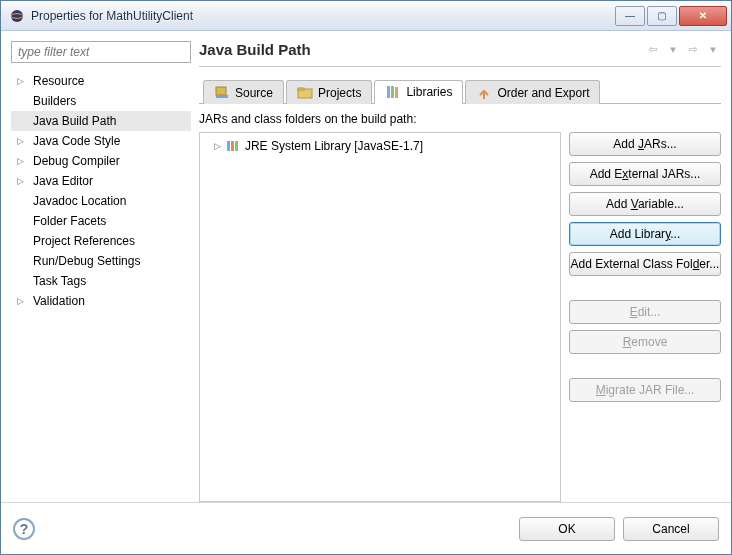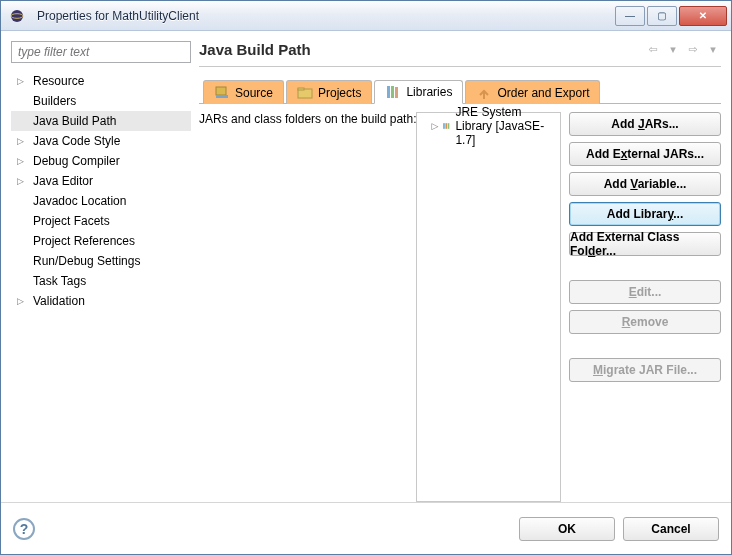--- a/index.html
+++ b/index.html
@@ -1,46 +1,46 @@
 <!DOCTYPE html>
 <html><head>
 <meta charset="utf-8">
 <style>
 * { box-sizing: border-box; margin: 0; padding: 0; font-family: "Segoe UI", Tahoma, sans-serif; font-size: 12px; }
 body { background: #fff; }
 .window { width: 732px; height: 555px; border: 1px solid #5a7ea3; display: flex; flex-direction: column; background: #fff; }
 .titlebar { height: 30px; background: linear-gradient(#fdfdfe, #e8edf5 45%, #d9e3f1); border-bottom: 1px solid #b7c5da; display: flex; align-items: center; padding: 0 2px 0 8px; }
 .titlebar .app-icon { width: 16px; height: 16px; margin-right: 6px; }
-.titlebar .title { flex: 1; color: #1d2b44; text-shadow: 0 1px 0 #fff; margin-left: 6px; }
+.titlebar .title { flex: 1; color: #1d2b44; text-shadow: 0 1px 0 #fff; }
 .win-btns { display: flex; gap: 2px; margin-right: 2px; }
 .win-btn { width: 30px; height: 20px; border: 1px solid #8a9db7; background: linear-gradient(#f2f5fa, #dde6f2); border-radius: 2px; display: flex; align-items: center; justify-content: center; font-size: 10px; color: #34506e; }
 .win-btn.close { width: 48px; background: linear-gradient(#e9978f, #d4594a); border-color: #a43b2e; color: #fff; font-weight: bold; }
 .content { flex: 1; display: flex; padding: 10px 10px 0 10px; gap: 8px; }
 .left-pane { width: 180px; display: flex; flex-direction: column; justify-content: flex-end; }
 .filter-input { width: 100%; height: 22px; border: 1px solid #abadb3; padding: 2px 6px; color: #777; margin-bottom: 6px; font-style: italic; }
 .tree { flex: 1; overflow: auto; padding: 2px 0; }
 .tree-item { display: flex; align-items: center; height: 20px; padding-left: 6px; cursor: default; color: #000; }
 .tree-item .twisty { width: 12px; color: #7a7a7a; font-size: 9px; margin-right: 4px; }
 .tree-item.indent { padding-left: 22px; }
 .tree-item.selected { background: #e8e8e8; }
 .right-pane { flex: 1; display: flex; flex-direction: column; }
 .page-header { display: flex; align-items: center; border-bottom: 1px solid #c8c8c8; padding-bottom: 8px; margin-bottom: 8px; }
 .page-title { font-size: 15px; font-weight: bold; color: #2d2d2d; flex: 1; }
 .nav-arrow { width: 16px; height: 16px; margin-left: 4px; color: #aaa; display: flex; align-items: center; justify-content: center; font-size: 11px; }
 .tabs { display: flex; border-bottom: 1px solid #b8b8b8; margin-top: 4px; padding-left: 4px; gap: 2px; }
-.tab { display: flex; align-items: center; height: 24px; padding: 0 10px; border: 1px solid #b8b8b8; border-bottom: none; background: #fdba74; border-radius: 3px 3px 0 0; gap: 5px; position: relative; top: 1px; }
+.tab { display: flex; align-items: center; height: 24px; padding: 0 10px; border: 1px solid #b8b8b8; border-bottom: none; background: #e5e5e5; border-radius: 3px 3px 0 0; gap: 5px; position: relative; top: 1px; }
 .tab.active { background: #fff; border-bottom: 1px solid #fff; }
 .tab-icon { width: 16px; height: 16px; }
-.tab-body { flex: 1; display: flex; flex-direction: row; padding-top: 8px; }
+.tab-body { flex: 1; display: flex; flex-direction: column; padding-top: 8px; }
 .tab-desc { margin-bottom: 6px; }
 .lib-area { flex: 1; display: flex; gap: 8px; }
 .lib-tree { flex: 1; border: 1px solid #c8c8c8; background: #fff; padding: 4px; }
 .lib-item { display: flex; align-items: center; height: 18px; gap: 4px; padding-left: 10px; }
 .btn-col { width: 152px; display: flex; flex-direction: column; gap: 6px; }
-.btn { height: 24px; border: 1px solid #acacac; background: linear-gradient(#fdfdfd, #e9e9e9); border-radius: 3px; font-size: 12px; color: #000; display: flex; align-items: center; justify-content: center; font-weight: bold; }
+.btn { height: 24px; border: 1px solid #acacac; background: linear-gradient(#fdfdfd, #e9e9e9); border-radius: 3px; font-size: 12px; color: #000; display: flex; align-items: center; justify-content: center; }
 .btn.focused { border-color: #3c7fb1; box-shadow: inset 0 0 0 1px #a8d7f0; background: linear-gradient(#eaf6fd, #d3ecf8); }
 .btn.disabled { color: #a0a0a0; background: #f4f4f4; }
 .spacer { height: 12px; }
 .footer { height: 52px; border-top: 1px solid #d6d6d6; display: flex; align-items: center; padding: 0 12px; gap: 8px; }
 .footer .help { width: 22px; height: 22px; border: 2px solid #8aa6c1; border-radius: 50%; color: #5179a0; display: flex; align-items: center; justify-content: center; font-weight: bold; font-size: 14px; }
 .footer-spacer { flex: 1; }
 .footer .btn { width: 96px; text-align: center; }
 .u { text-decoration: underline; }
 </style>
 </head>
@@ -83,21 +83,21 @@
             <span>Debug Compiler</span>
           </div>
         <div class="tree-item">
             <span class="twisty">▷</span>
             <span>Java Editor</span>
           </div>
         <div class="tree-item indent">
             <span>Javadoc Location</span>
           </div>
         <div class="tree-item indent">
-            <span>Project Facets</span>
+            <span>Folder Facets</span>
           </div>
         <div class="tree-item indent">
             <span>Project References</span>
           </div>
         <div class="tree-item indent">
             <span>Run/Debug Settings</span>
           </div>
         <div class="tree-item indent">
             <span>Task Tags</span>
           </div>

